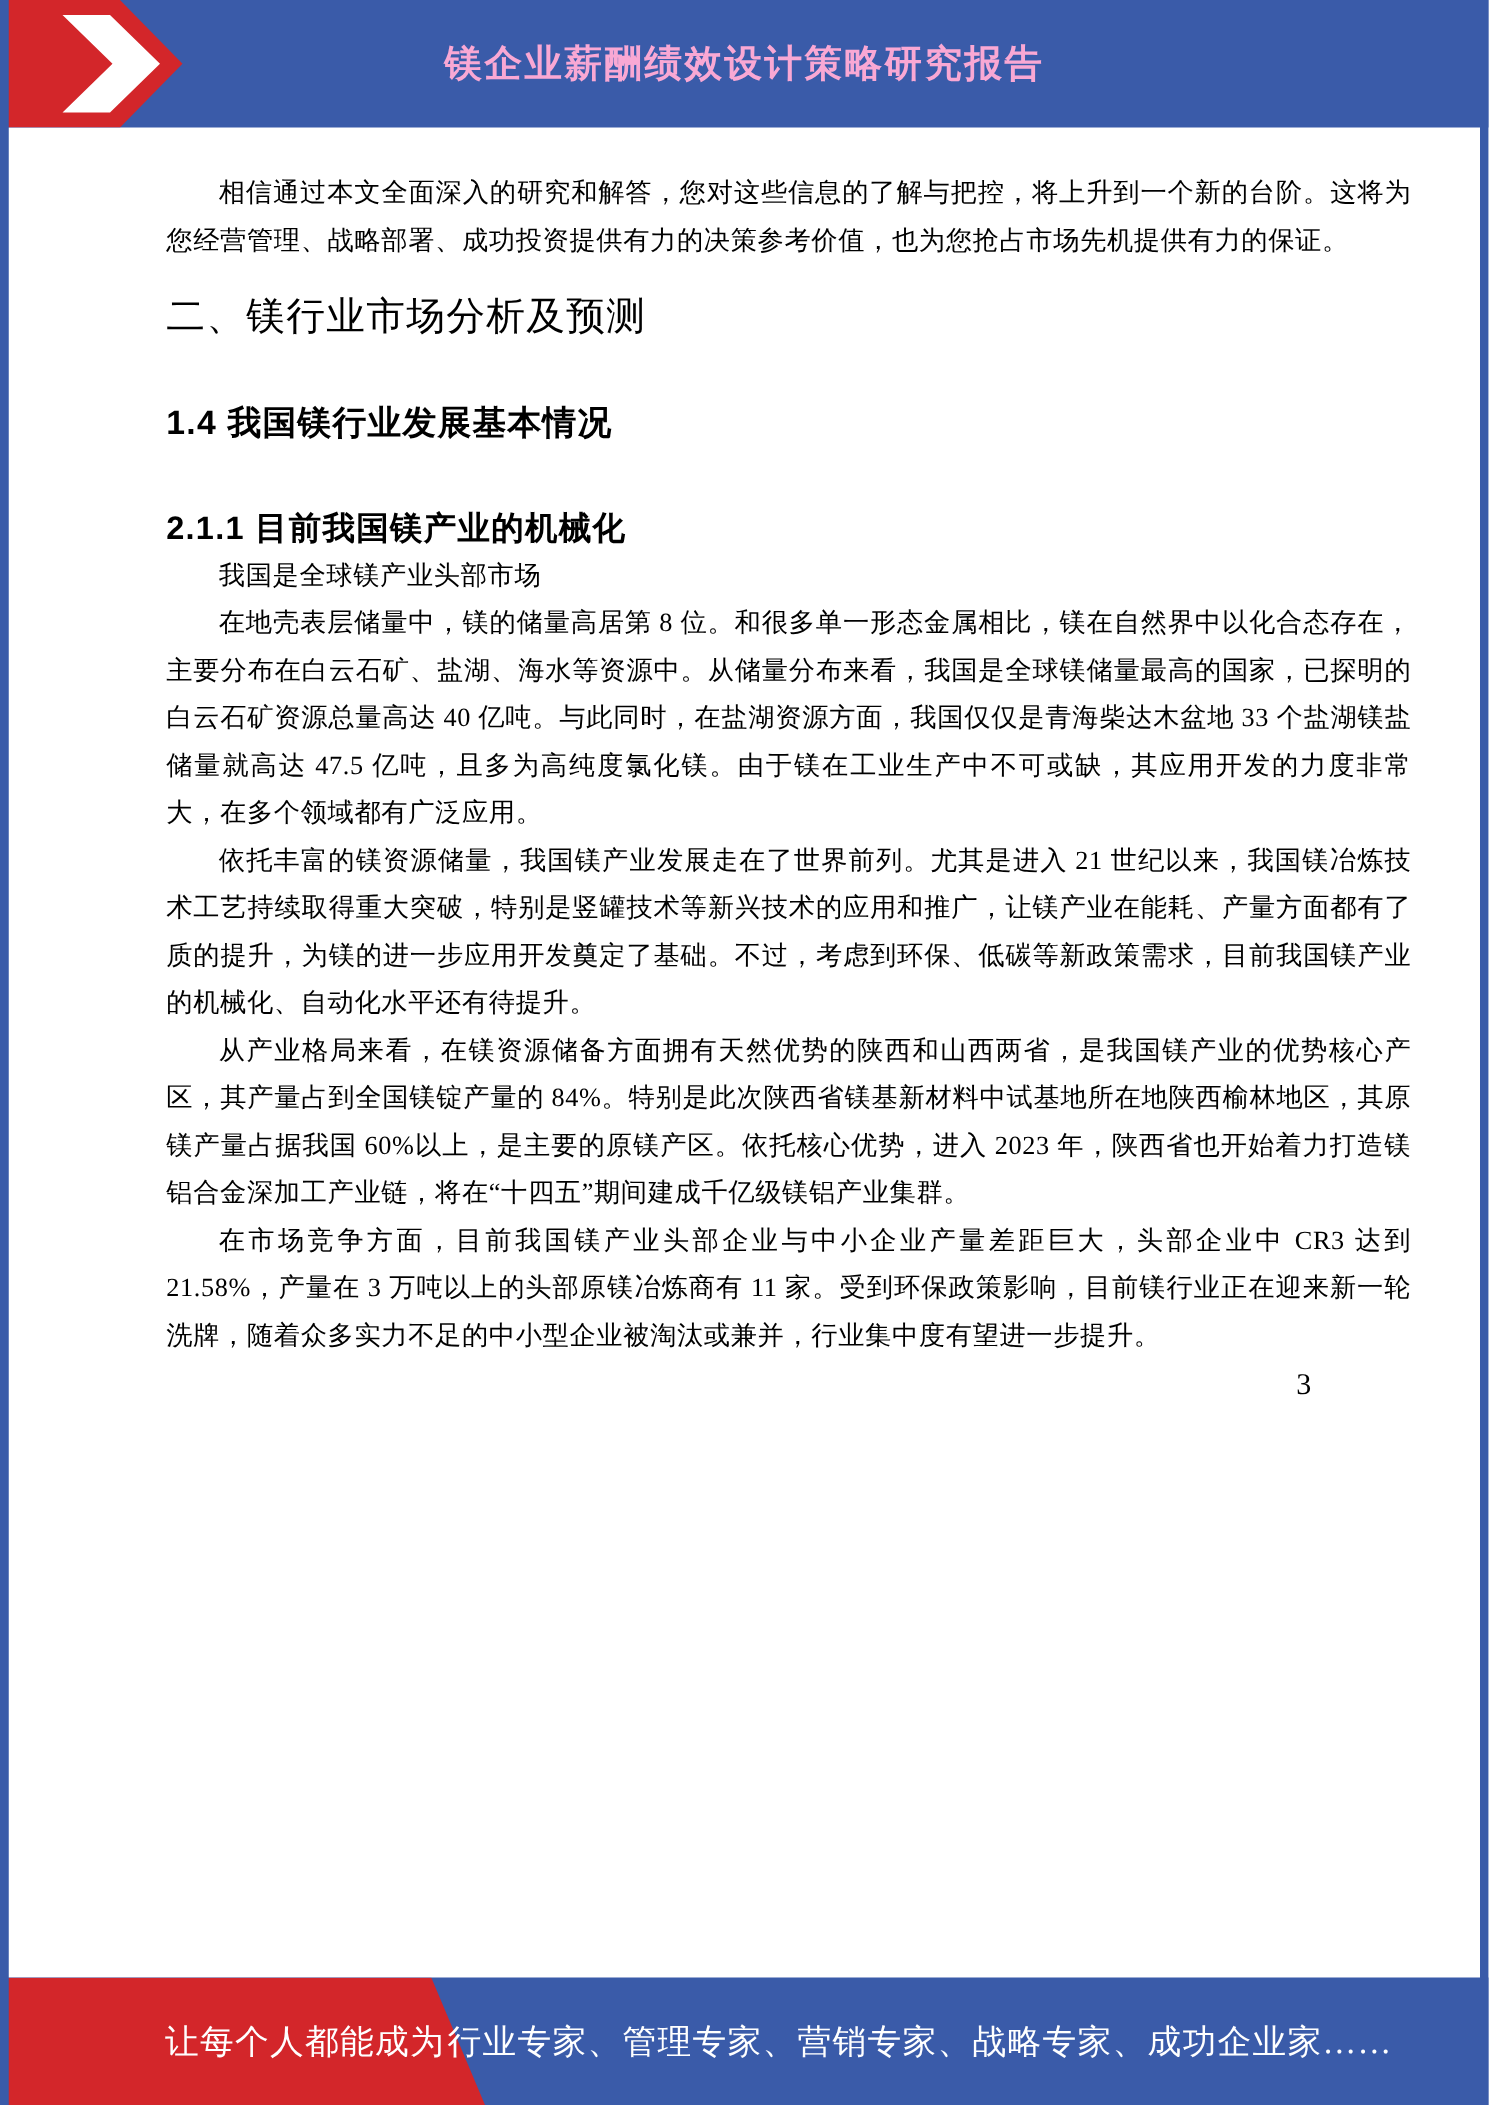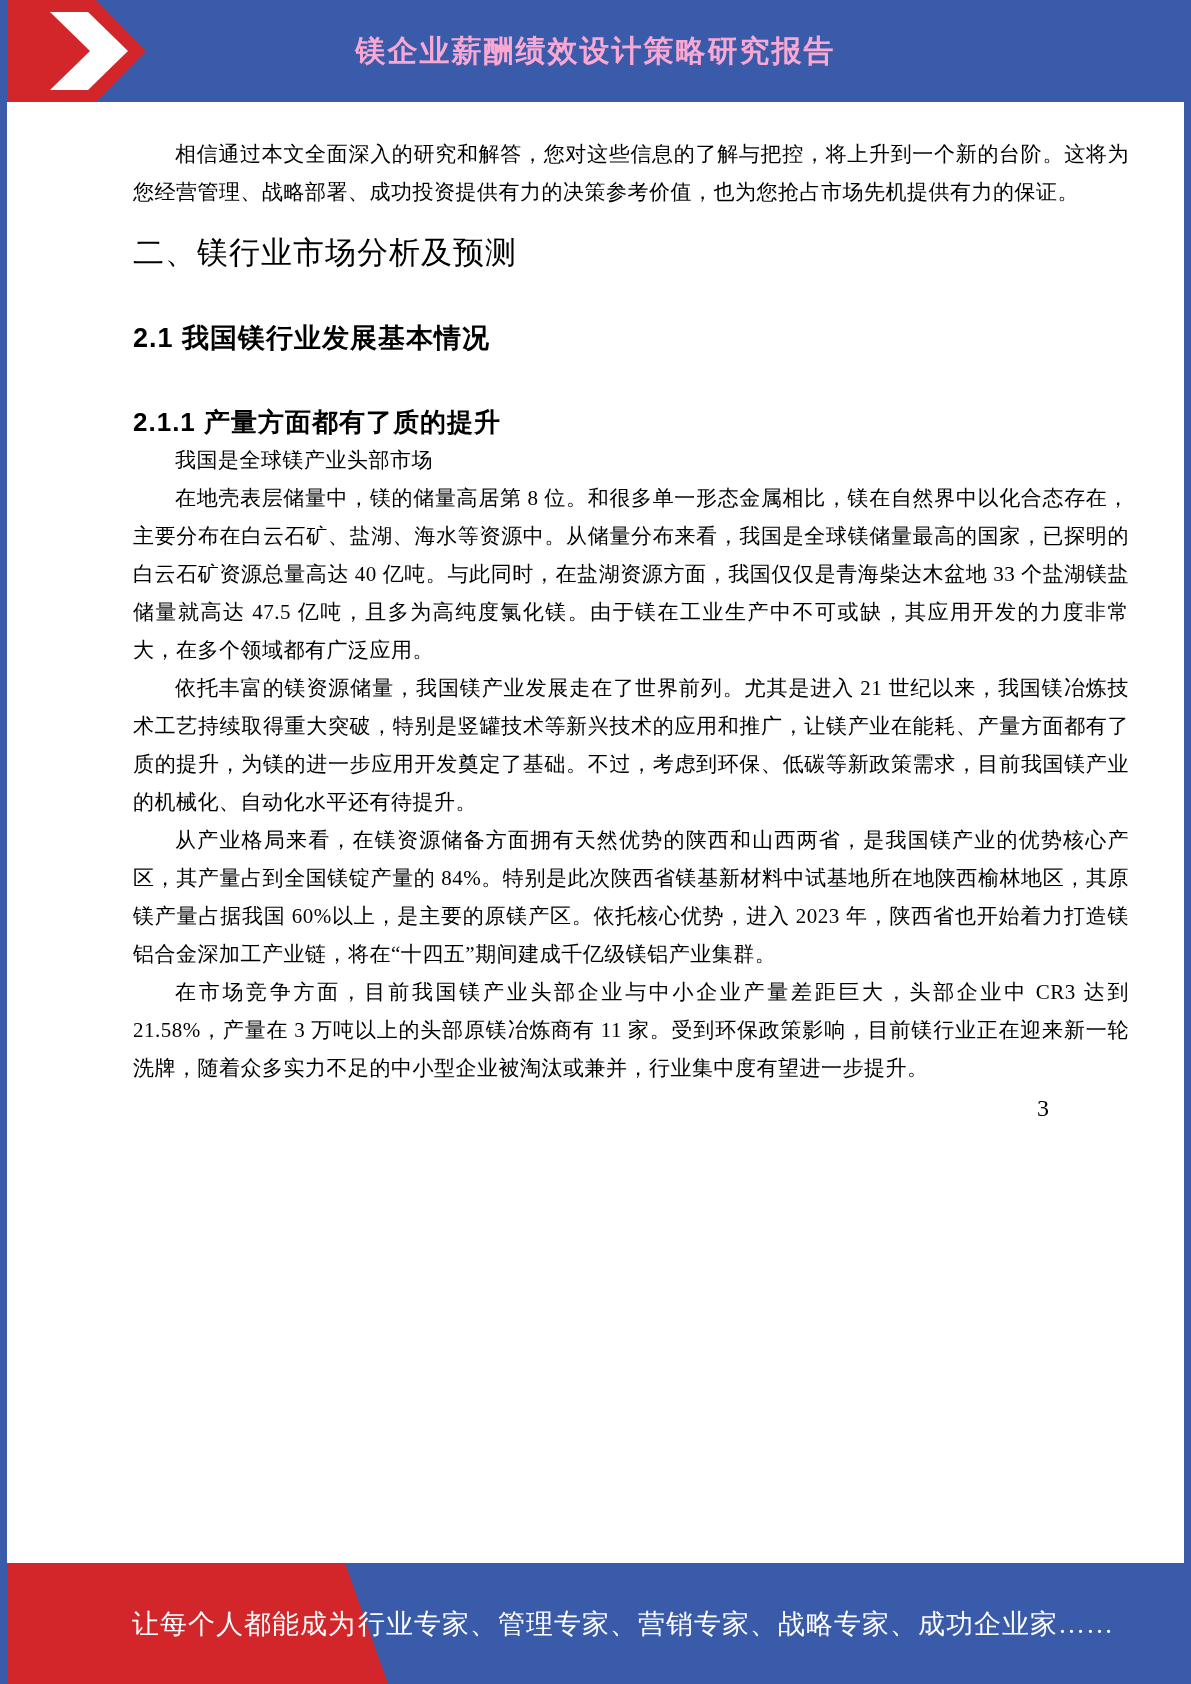--- a/index.html
+++ b/index.html
@@ -93,21 +93,21 @@
     margin-right: 80px;
     font-size: 24px;
   }
 
   
   .footer {
     position: absolute;
     left: 0;
     bottom: 0;
     width: 100%;
-    height: 121px;
+    height: 102px;
     background: #3a5ba9;
     z-index: 5;
   }
   .footer-red {
     position: absolute;
     left: 0;
     top: 0;
     width: 400px;
     height: 100%;
     background: #d3262a;
@@ -148,22 +148,22 @@
       <polygon points="0,0 96,0 146,51 96,102 0,102" fill="#d3262a"></polygon>
       <polygon points="50,12 88,12 128,51 88,90 50,90 90,51" fill="#ffffff"></polygon>
     </svg>
     <h1 class="header-title">镁企业薪酬绩效设计策略研究报告</h1>
   </header>
 
   <main class="content">
     <p class="para first">相信通过本文全面深入的研究和解答，您对这些信息的了解与把控，将上升到一个新的台阶。这将为您经营管理、战略部署、成功投资提供有力的决策参考价值，也为您抢占市场先机提供有力的保证。</p>
 
     <h2 class="h1">二、镁行业市场分析及预测</h2>
-    <h3 class="h2">2.1 我国镁行业发展基本情况</h3>
-    <h4 class="h3">2.1.1 产量方面都有了质的提升</h4>
+    <h3 class="h2">1.4 我国镁行业发展基本情况</h3>
+    <h4 class="h3">2.1.1 目前我国镁产业的机械化</h4>
 
     <p class="para">我国是全球镁产业头部市场</p>
     <p class="para">在地壳表层储量中，镁的储量高居第 8 位。和很多单一形态金属相比，镁在自然界中以化合态存在，主要分布在白云石矿、盐湖、海水等资源中。从储量分布来看，我国是全球镁储量最高的国家，已探明的白云石矿资源总量高达 40 亿吨。与此同时，在盐湖资源方面，我国仅仅是青海柴达木盆地 33 个盐湖镁盐储量就高达 47.5 亿吨，且多为高纯度氯化镁。由于镁在工业生产中不可或缺，其应用开发的力度非常大，在多个领域都有广泛应用。</p>
     <p class="para">依托丰富的镁资源储量，我国镁产业发展走在了世界前列。尤其是进入 21 世纪以来，我国镁冶炼技术工艺持续取得重大突破，特别是竖罐技术等新兴技术的应用和推广，让镁产业在能耗、产量方面都有了质的提升，为镁的进一步应用开发奠定了基础。不过，考虑到环保、低碳等新政策需求，目前我国镁产业的机械化、自动化水平还有待提升。</p>
     <p class="para">从产业格局来看，在镁资源储备方面拥有天然优势的陕西和山西两省，是我国镁产业的优势核心产区，其产量占到全国镁锭产量的 84%。特别是此次陕西省镁基新材料中试基地所在地陕西榆林地区，其原镁产量占据我国 60%以上，是主要的原镁产区。依托核心优势，进入 2023 年，陕西省也开始着力打造镁铝合金深加工产业链，将在“十四五”期间建成千亿级镁铝产业集群。</p>
     <p class="para">在市场竞争方面，目前我国镁产业头部企业与中小企业产量差距巨大，头部企业中 CR3 达到 21.58%，产量在 3 万吨以上的头部原镁冶炼商有 11 家。受到环保政策影响，目前镁行业正在迎来新一轮洗牌，随着众多实力不足的中小型企业被淘汰或兼并，行业集中度有望进一步提升。</p>
 
     <div class="page-number">3</div>
   </main>
 

